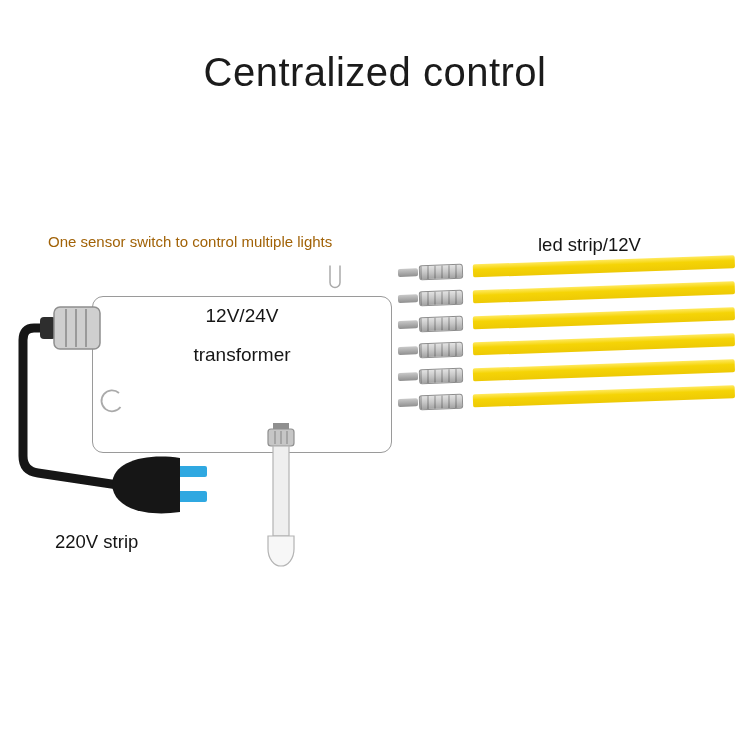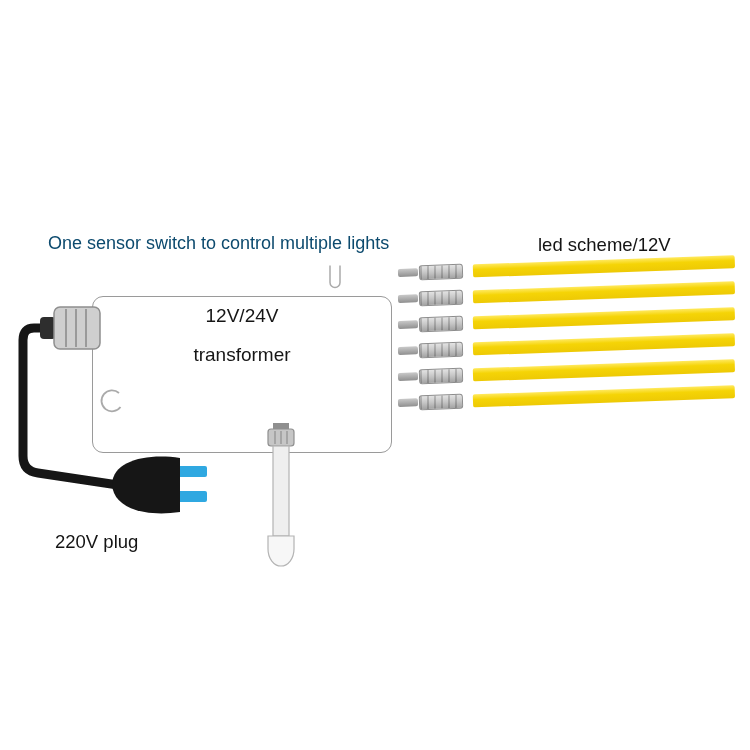--- a/index.html
+++ b/index.html
@@ -16,21 +16,21 @@
   .canvas{
     position:relative; width:750px; height:750px; background:#ffffff; overflow:hidden;
   }
   .title{
     position:absolute; left:0; width:750px; text-align:center;
     font-size:40px; font-weight:400; color:#1b1b1b; letter-spacing:0.5px;
   }
   .title-1{ top:50px; }
   .title-2{ top:137px; }
   .subtitle{
-    position:absolute; left:48px; top:233px; font-size:18px; color:#0c4a6e;
+    position:absolute; left:48px; top:233px; font-size:15px; color:#a16207;
   }
   .led-label{
     position:absolute; left:538px; top:234px; font-size:18.5px; color:#141414;
   }
   .transformer{
     position:absolute; left:92px; top:263px; width:300px; height:157px;
     background:#ffffff; border:1.6px solid var(--box-outline); border-radius:11px;
     display:flex; flex-direction:column; align-items:center; justify-content:flex-start;
     gap:17px; font-size:19px; color:#161616; padding-top:8px;margin-top:33px;
   }
@@ -64,23 +64,24 @@
   }
   .sensor-label{
     position:absolute; left:318px; top:487px; font-size:18.5px; color:#141414;
   }
 </style>
 </head>
 <body>
 
 <div class="canvas">
 
+  <div class="title title-1">Centralized control</div>
 
   <div class="subtitle">One sensor switch to control multiple lights</div>
-  <div class="led-label">led scheme/12V</div>
+  <div class="led-label">led strip/12V</div>
 
   <div class="transformer">
     <div>12V/24V</div>
     <div>transformer</div>
   </div>
 
   <svg class="art" width="750" height="750" viewBox="0 0 750 750" aria-hidden="true">
 
     <g>
       <path d="M 340 265.5 v 17 a 5 5 0 0 1 -10 0 v -17" fill="#ffffff" stroke="#aaaaaa" stroke-width="1.5"></path>
@@ -143,15 +144,15 @@
         <div class="connector"></div>
         <div class="strip"></div>
       </div>
       <div class="strip-row" style="top: 130px;">
         <div class="crimp"></div>
         <div class="connector"></div>
         <div class="strip"></div>
       </div>
     </div>
 
-  <div class="plug-label">220V plug</div>
+  <div class="plug-label">220V strip</div>
 
 </div>
 
 </body></html>

